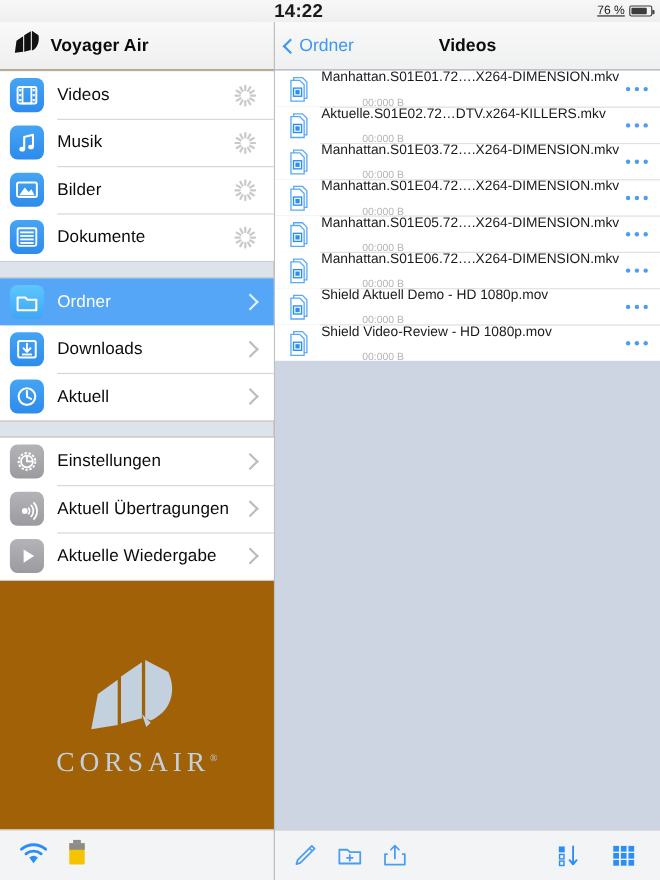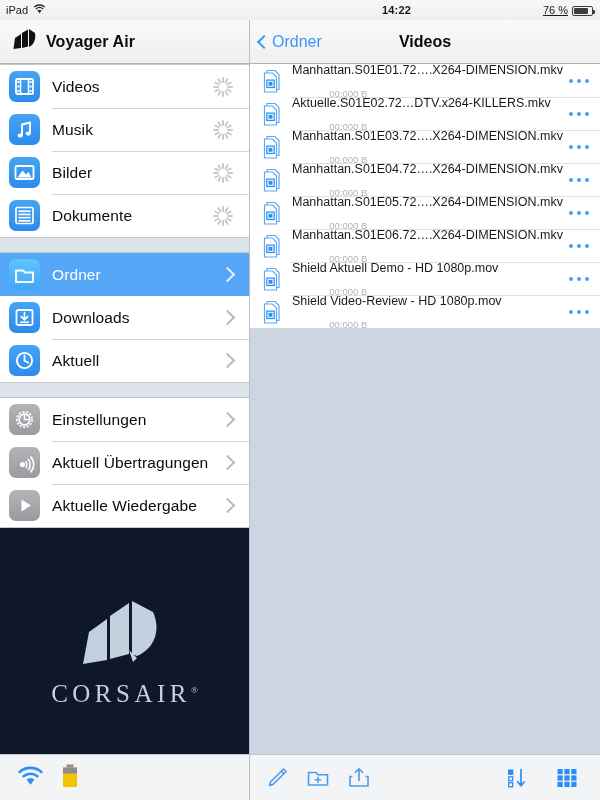--- a/index.html
+++ b/index.html
@@ -12,34 +12,34 @@
   .app { position: relative; width: 600px; height: 800px; display: flex; flex-direction: column; }
 
   
   .statusbar {
     height: 20px; display: flex; align-items: center;
     background: linear-gradient(to bottom,#f7f7f7,#efefef);
     font-size: 11px; color: #1a1a1a; flex: 0 0 20px;
   }
   .sb-left { width: 250px; display: flex; align-items: center; gap: 5px; padding-left: 6px; }
   .sb-mid  { flex: 1; display: flex; justify-content: center; align-items: center; }
-  .sb-right{ display: flex; align-items: flex-end; gap: 4px; padding-right: 7px; text-decoration: underline; }
-  .sb-time { font-weight: bold; font-size: 11px; letter-spacing: .2px; }
+  .sb-right{ display: flex; align-items: center; gap: 4px; padding-right: 7px; text-decoration: underline; }
+  .sb-time { font-weight: bold; font-size: 17px; letter-spacing: .2px; }
   .sb-dev  { font-size: 11px; }
   .batt { position: relative; width: 21px; height: 10px; border: 1px solid #3c3c3c; border-radius: 2px; }
   .batt::after { content:""; position:absolute; right:-3px; top:3px; width:2px; height:4px; background:#3c3c3c; border-radius:0 1px 1px 0;}
   .batt > i { position: absolute; left:1px; top:1px; bottom:1px; width:74%; background:#3c3c3c; border-radius:1px; display:block;}
 
   
   .body { flex: 1; display: flex; min-height: 0; }
 
   
   .sidebar {
     width: 250px; flex: 0 0 250px; position: relative;
-    background: #0f172a; display: flex; flex-direction: column;
+    background: #a16207; display: flex; flex-direction: column;
     border-right: 1px solid #b9bfc7;
   }
   .side-nav {
     height: 44px; flex: 0 0 44px; display: flex; align-items: center; gap: 9px;
     padding-left: 11px;
     background: linear-gradient(to bottom,#f9f9f9,#efeff0);
     border-bottom: 1px solid #b2b2b4;
   }
   .side-nav-title { font-size: 16px; font-weight: bold; color: #0b0b0b; letter-spacing: .1px; }
 
@@ -124,30 +124,20 @@
   .tb-left { display: flex; align-items: center; gap: 15px; padding-left: 14px; }
   .tb-right { margin-left: auto; display: flex; align-items: center; gap: 24px; padding-right: 20px; }
   .tbi { width: 26px; height: 26px; position: relative; }
 </style>
 </head>
 <body>
 
 <div class="app">
 
   <div class="statusbar">
-    <div class="sb-left">
-      <span class="sb-dev">iPad</span>
-      <span>
-        <svg width="13" height="10" viewBox="0 0 13 10">
-          <path d="M6.5 9.3 L4.4 6.6 a3.4 3.4 0 0 1 4.2 0 Z" fill="#2a2a2a"></path>
-          <path d="M2.9 4.9 a5.6 5.6 0 0 1 7.2 0" stroke="#2a2a2a" stroke-width="1.3" fill="none"></path>
-          <path d="M1.2 2.9 a8.4 8.4 0 0 1 10.6 0" stroke="#2a2a2a" stroke-width="1.3" fill="none"></path>
-        </svg>
-      </span>
-    </div>
     <div class="sb-mid">
       <span class="sb-time">14:22</span>
     </div>
     <div class="sb-right">
       <span class="sb-dev">76 %</span>
       <span class="batt">
           <i></i>
         </span>
     </div>
   </div>

